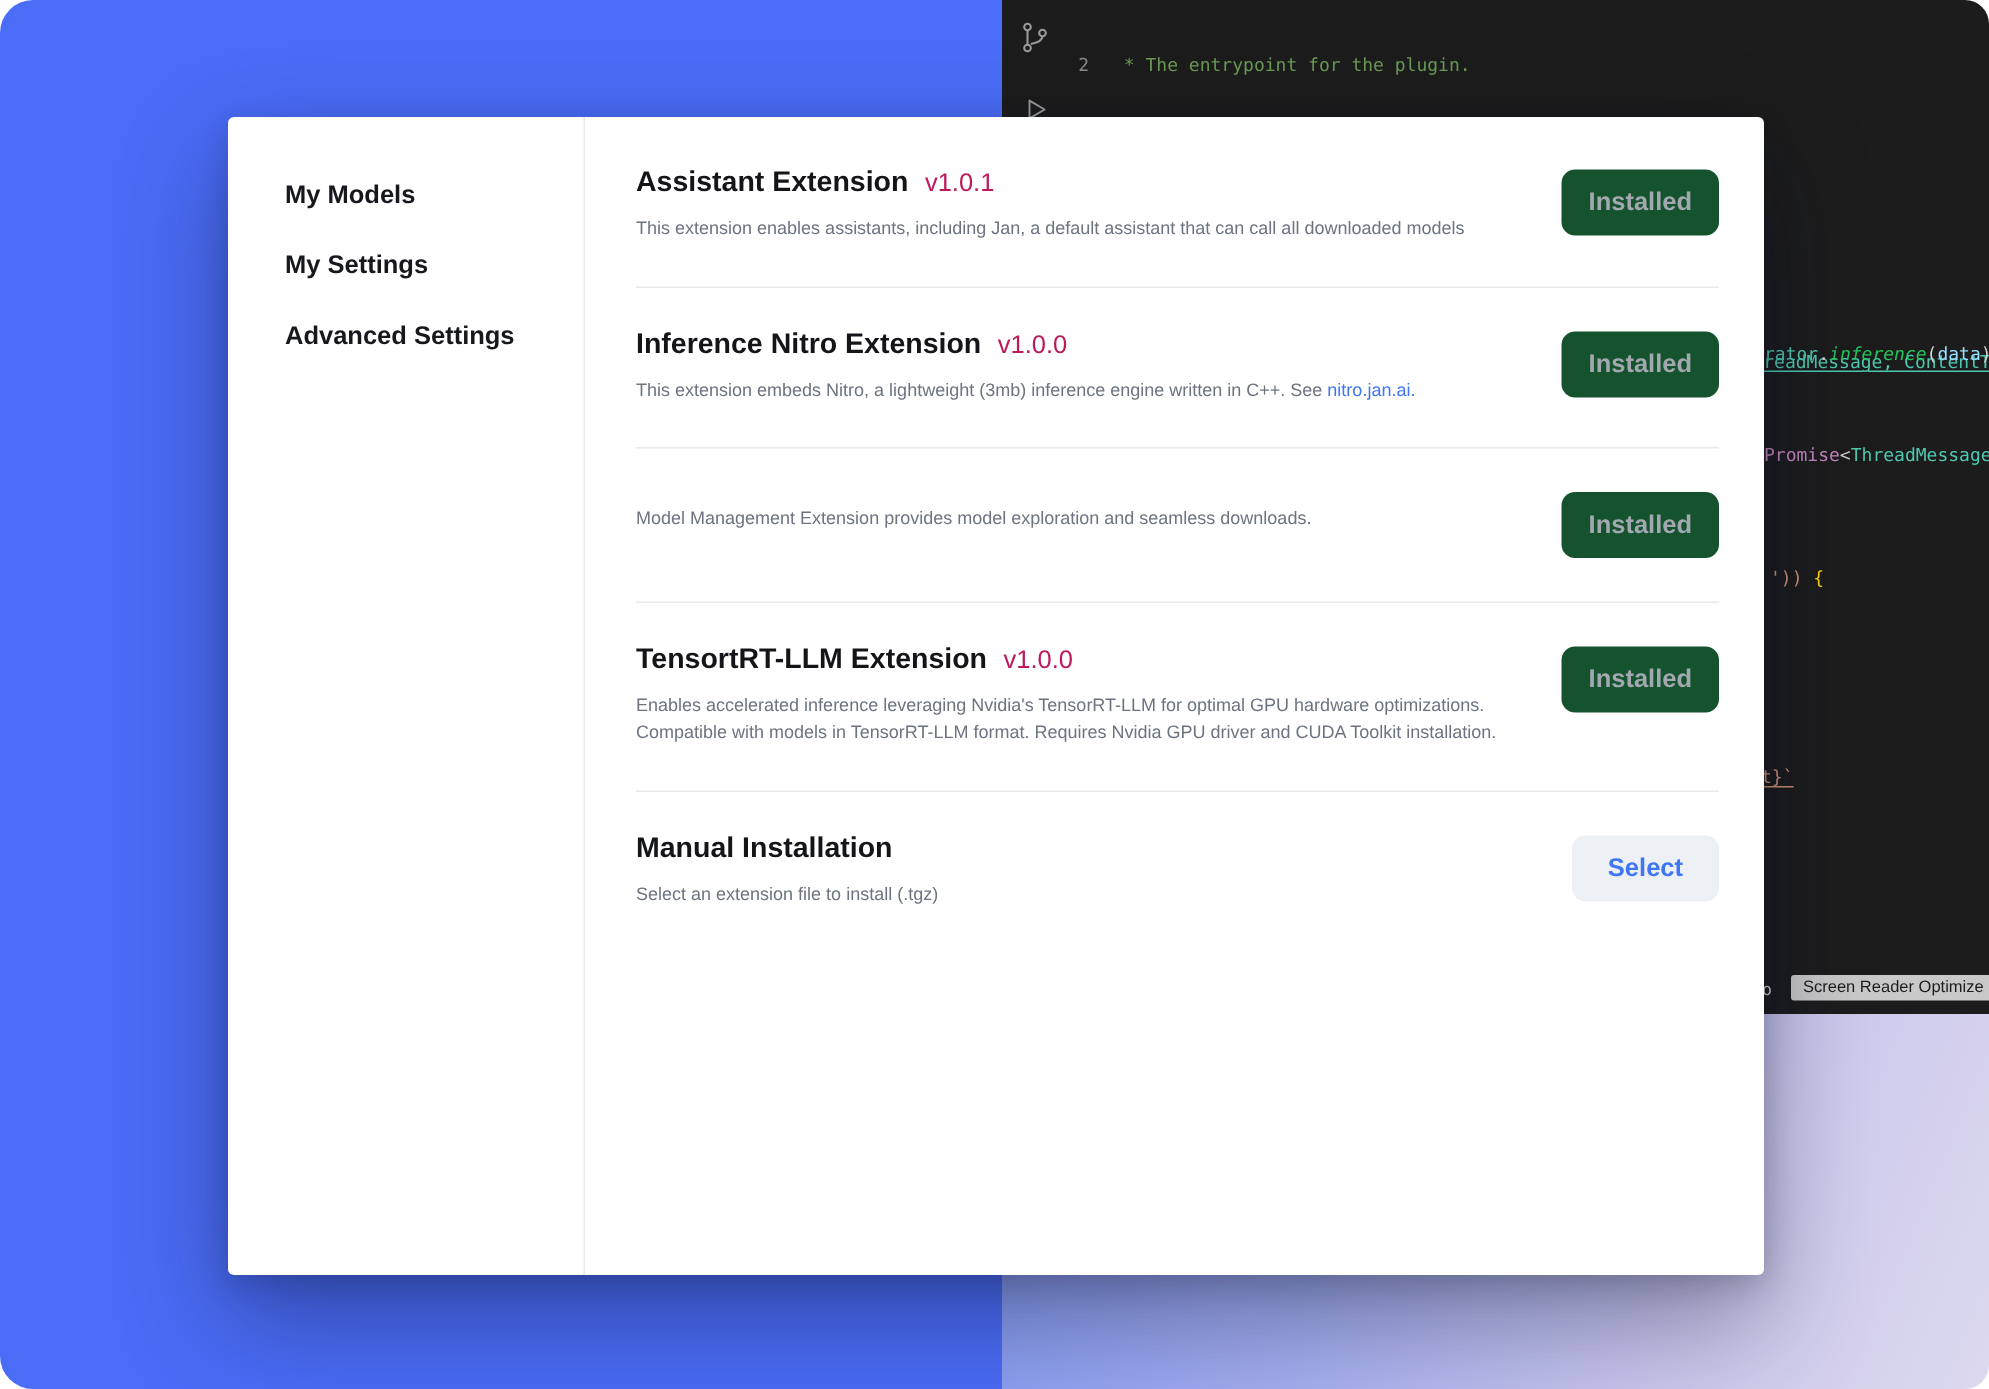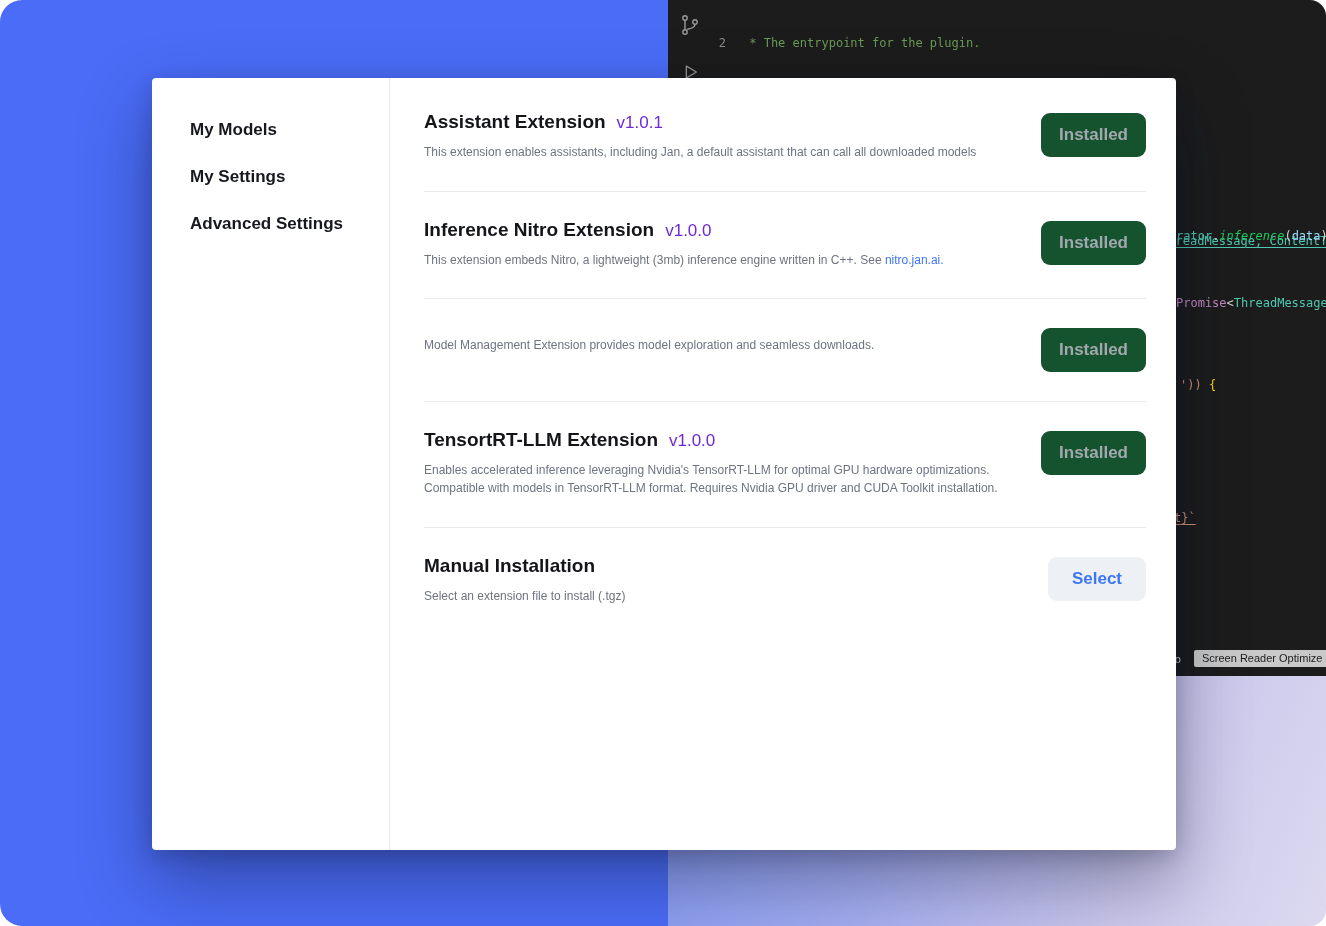--- a/index.html
+++ b/index.html
@@ -46,21 +46,21 @@
   .sidebar { flex:0 0 238px; width:238px; border-right:1px solid #e9eaee; padding-top:27px; }
   .side-item { display:flex; align-items:center; height:44px; margin:3px 17px; padding-left:21px; border-radius:9px;
     font-size:17px; font-weight:700; color:#16181d; cursor:pointer; }
   .side-item.active { background:#f4f4f5; }
 
   .content { flex:1; padding:6px 30px 0 34px; }
   .ext-row { display:flex; justify-content:space-between; align-items:flex-start; padding:27px 0 29px; border-bottom:1px solid #e8e9eb; }
   .manual-row { border-bottom:none; }
   .ext-info { max-width:588px; }
   .ext-name { font-size:19px; font-weight:700; color:#141519; }
-  .ext-version { font-size:17px; color:#6d28d9; margin-left:11px; }
+  .ext-version { font-size:17px; color:#be185d; margin-left:11px; }
   .ext-desc { margin:11px 0 0; font-size:12px; line-height:1.47; color:#6d7480; }
   .ext-link { color:#3e76f6; text-decoration:none; cursor:pointer;text-align:center; }
   .btn { font-family:inherit; border:none; border-radius:9px; font-size:17px; font-weight:700; padding:12px 18px; margin-top:2px; cursor:pointer; white-space:nowrap; }
   .btn-installed { background:#14532d; color:#a3a8b0; }
   .btn-select { background:#edf0f5; color:#3e76f6; padding:12px 24px; }
 </style>
 </head>
 <body>
 
 <div class="canvas">

